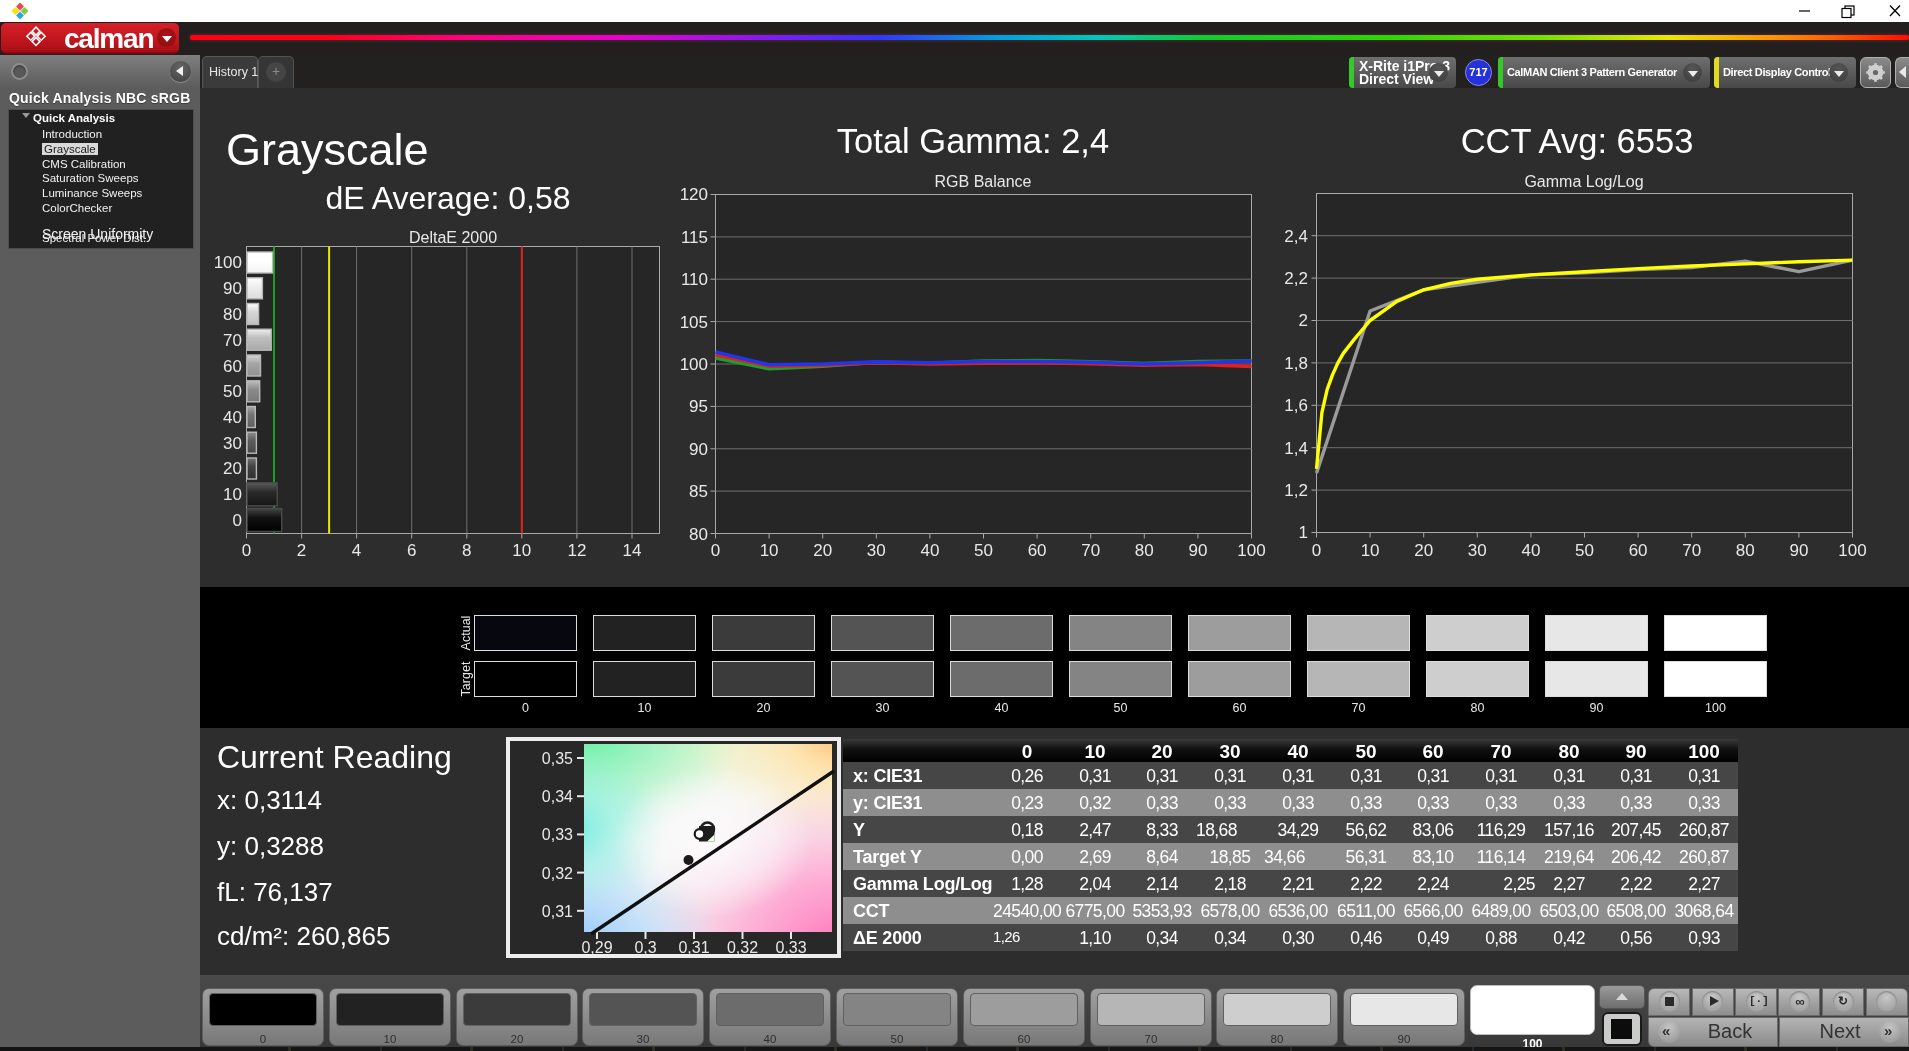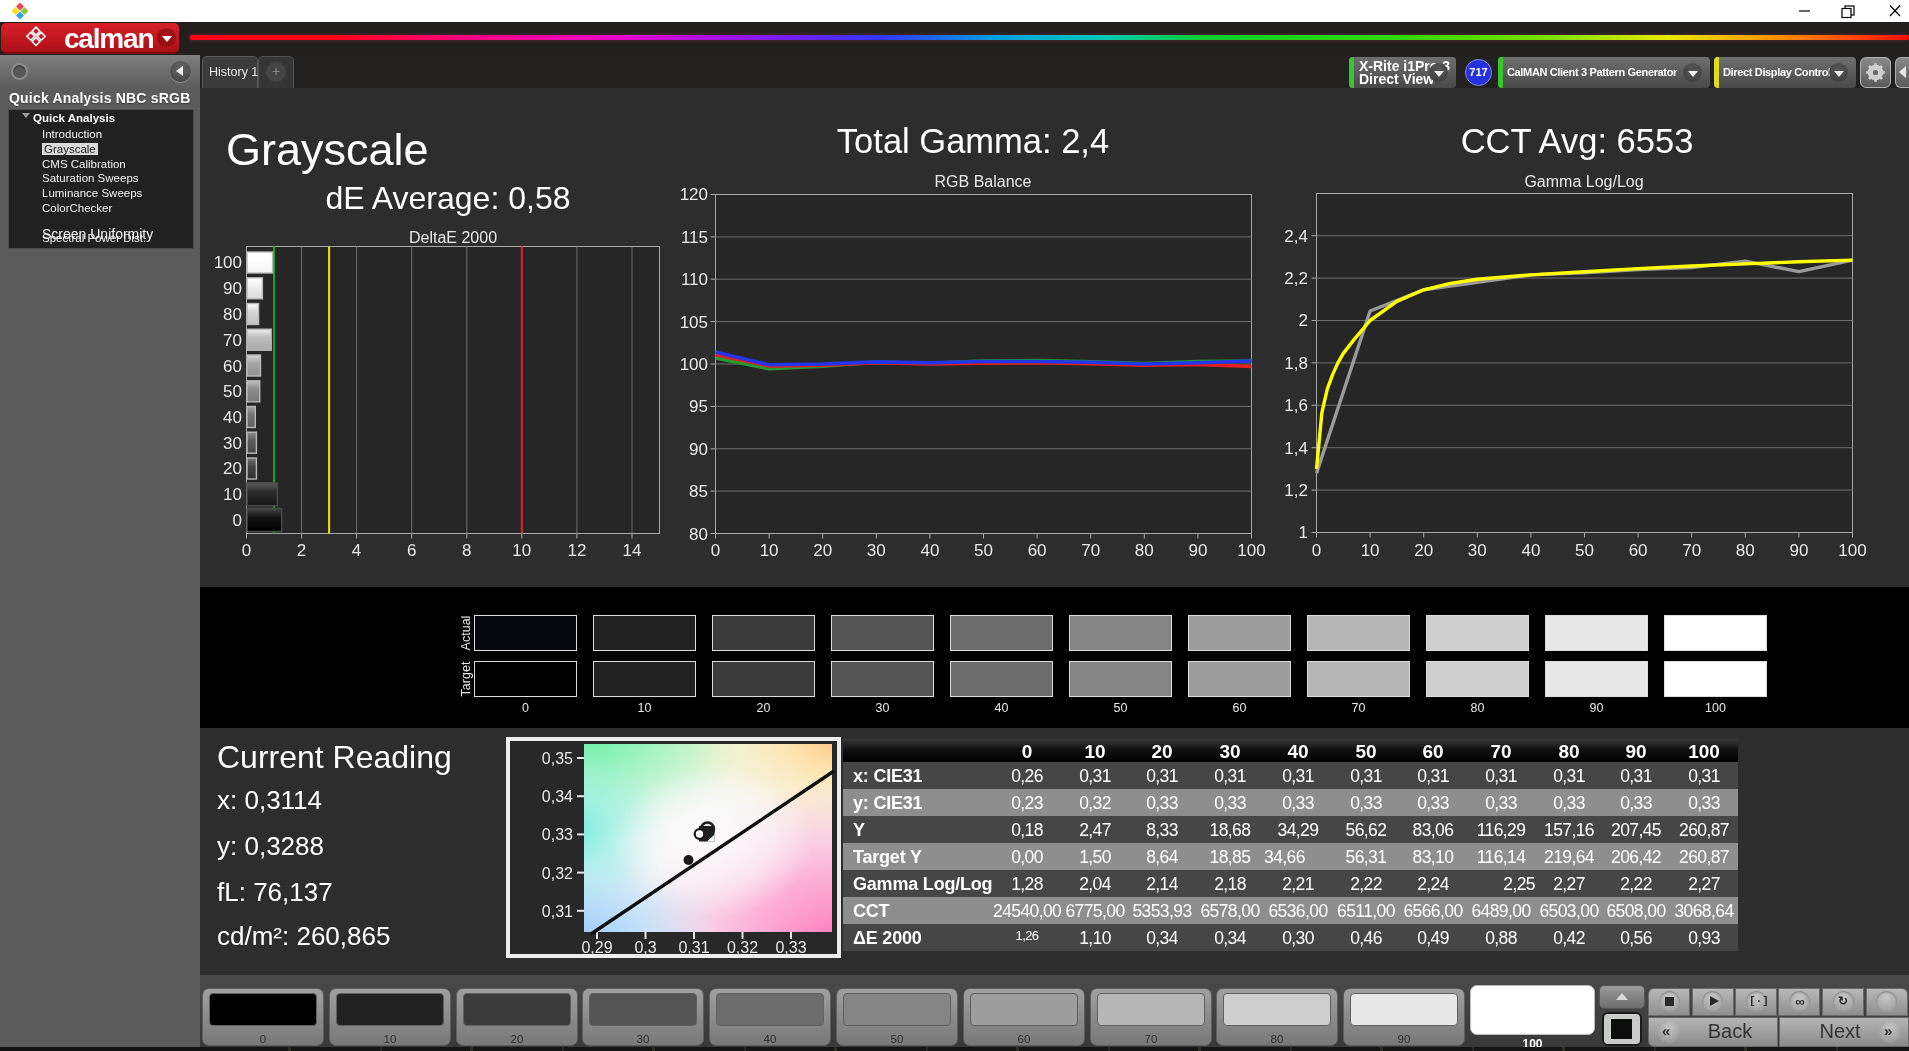--- a/index.html
+++ b/index.html
@@ -432,32 +432,32 @@
     <div class="abs" style="left:1399px;top:793px;width:68px;text-align:center;font-size:17.5px;color:#fff;letter-spacing:-0.6px;white-space:nowrap">0,33</div>
     <div class="abs" style="left:1467px;top:793px;width:68px;text-align:center;font-size:17.5px;color:#fff;letter-spacing:-0.6px;white-space:nowrap">0,33</div>
     <div class="abs" style="left:1535px;top:793px;width:68px;text-align:center;font-size:17.5px;color:#fff;letter-spacing:-0.6px;white-space:nowrap">0,33</div>
     <div class="abs" style="left:1602px;top:793px;width:68px;text-align:center;font-size:17.5px;color:#fff;letter-spacing:-0.6px;white-space:nowrap">0,33</div>
     <div class="abs" style="left:1670px;top:793px;width:68px;text-align:center;font-size:17.5px;color:#fff;letter-spacing:-0.6px;white-space:nowrap">0,33</div>
     <div class="abs" style="left:843px;top:816px;width:895px;height:27px;background:#464646"></div>
     <div class="abs" style="left:853px;top:820px;font-size:18px;font-weight:bold;color:#fff;letter-spacing:-0.2px">Y</div>
     <div class="abs" style="left:993px;top:820px;width:68px;text-align:center;font-size:17.5px;color:#fff;letter-spacing:-0.6px;white-space:nowrap">0,18</div>
     <div class="abs" style="left:1061px;top:820px;width:68px;text-align:center;font-size:17.5px;color:#fff;letter-spacing:-0.6px;white-space:nowrap">2,47</div>
     <div class="abs" style="left:1128px;top:820px;width:68px;text-align:center;font-size:17.5px;color:#fff;letter-spacing:-0.6px;white-space:nowrap">8,33</div>
-    <div class="abs" style="left:1196px;top:820px;width:68px;text-align:center;font-size:17.5px;color:#fff;letter-spacing:-0.6px;white-space:nowrap">18,68</div>
+    <div class="abs" style="left:1196px;top:820px;width:68px;font-size:17.5px;color:#fff;letter-spacing:-0.6px;white-space:nowrap">18,68</div>
     <div class="abs" style="left:1264px;top:820px;width:68px;text-align:center;font-size:17.5px;color:#fff;letter-spacing:-0.6px;white-space:nowrap">34,29</div>
     <div class="abs" style="left:1332px;top:820px;width:68px;text-align:center;font-size:17.5px;color:#fff;letter-spacing:-0.6px;white-space:nowrap">56,62</div>
     <div class="abs" style="left:1399px;top:820px;width:68px;text-align:center;font-size:17.5px;color:#fff;letter-spacing:-0.6px;white-space:nowrap">83,06</div>
     <div class="abs" style="left:1467px;top:820px;width:68px;text-align:center;font-size:17.5px;color:#fff;letter-spacing:-0.6px;white-space:nowrap">116,29</div>
     <div class="abs" style="left:1535px;top:820px;width:68px;text-align:center;font-size:17.5px;color:#fff;letter-spacing:-0.6px;white-space:nowrap">157,16</div>
     <div class="abs" style="left:1602px;top:820px;width:68px;text-align:center;font-size:17.5px;color:#fff;letter-spacing:-0.6px;white-space:nowrap">207,45</div>
     <div class="abs" style="left:1670px;top:820px;width:68px;text-align:center;font-size:17.5px;color:#fff;letter-spacing:-0.6px;white-space:nowrap">260,87</div>
     <div class="abs" style="left:843px;top:843px;width:895px;height:27px;background:#8e8e8e"></div>
     <div class="abs" style="left:853px;top:847px;font-size:18px;font-weight:bold;color:#fff;letter-spacing:-0.2px">Target Y</div>
     <div class="abs" style="left:993px;top:847px;width:68px;text-align:center;font-size:17.5px;color:#fff;letter-spacing:-0.6px;white-space:nowrap">0,00</div>
-    <div class="abs" style="left:1061px;top:847px;width:68px;text-align:center;font-size:17.5px;color:#fff;letter-spacing:-0.6px;white-space:nowrap">1,50</div>
+    <div class="abs" style="left:1061px;top:847px;width:68px;text-align:center;font-size:17.5px;color:#fff;letter-spacing:-0.6px;white-space:nowrap">2,69</div>
     <div class="abs" style="left:1128px;top:847px;width:68px;text-align:center;font-size:17.5px;color:#fff;letter-spacing:-0.6px;white-space:nowrap">8,64</div>
     <div class="abs" style="left:1196px;top:847px;width:68px;text-align:center;font-size:17.5px;color:#fff;letter-spacing:-0.6px;white-space:nowrap">18,85</div>
     <div class="abs" style="left:1264px;top:847px;width:68px;font-size:17.5px;color:#fff;letter-spacing:-0.6px;white-space:nowrap">34,66</div>
     <div class="abs" style="left:1332px;top:847px;width:68px;text-align:center;font-size:17.5px;color:#fff;letter-spacing:-0.6px;white-space:nowrap">56,31</div>
     <div class="abs" style="left:1399px;top:847px;width:68px;text-align:center;font-size:17.5px;color:#fff;letter-spacing:-0.6px;white-space:nowrap">83,10</div>
     <div class="abs" style="left:1467px;top:847px;width:68px;text-align:center;font-size:17.5px;color:#fff;letter-spacing:-0.6px;white-space:nowrap">116,14</div>
     <div class="abs" style="left:1535px;top:847px;width:68px;text-align:center;font-size:17.5px;color:#fff;letter-spacing:-0.6px;white-space:nowrap">219,64</div>
     <div class="abs" style="left:1602px;top:847px;width:68px;text-align:center;font-size:17.5px;color:#fff;letter-spacing:-0.6px;white-space:nowrap">206,42</div>
     <div class="abs" style="left:1670px;top:847px;width:68px;text-align:center;font-size:17.5px;color:#fff;letter-spacing:-0.6px;white-space:nowrap">260,87</div>
     <div class="abs" style="left:843px;top:870px;width:895px;height:27px;background:#464646"></div>
@@ -481,21 +481,21 @@
     <div class="abs" style="left:1196px;top:901px;width:68px;text-align:center;font-size:17.5px;color:#fff;letter-spacing:-0.6px;white-space:nowrap">6578,00</div>
     <div class="abs" style="left:1264px;top:901px;width:68px;text-align:center;font-size:17.5px;color:#fff;letter-spacing:-0.6px;white-space:nowrap">6536,00</div>
     <div class="abs" style="left:1332px;top:901px;width:68px;text-align:center;font-size:17.5px;color:#fff;letter-spacing:-0.6px;white-space:nowrap">6511,00</div>
     <div class="abs" style="left:1399px;top:901px;width:68px;text-align:center;font-size:17.5px;color:#fff;letter-spacing:-0.6px;white-space:nowrap">6566,00</div>
     <div class="abs" style="left:1467px;top:901px;width:68px;text-align:center;font-size:17.5px;color:#fff;letter-spacing:-0.6px;white-space:nowrap">6489,00</div>
     <div class="abs" style="left:1535px;top:901px;width:68px;text-align:center;font-size:17.5px;color:#fff;letter-spacing:-0.6px;white-space:nowrap">6503,00</div>
     <div class="abs" style="left:1602px;top:901px;width:68px;text-align:center;font-size:17.5px;color:#fff;letter-spacing:-0.6px;white-space:nowrap">6508,00</div>
     <div class="abs" style="left:1670px;top:901px;width:68px;text-align:center;font-size:17.5px;color:#fff;letter-spacing:-0.6px;white-space:nowrap">3068,64</div>
     <div class="abs" style="left:843px;top:924px;width:895px;height:27px;background:#464646"></div>
     <div class="abs" style="left:853px;top:928px;font-size:18px;font-weight:bold;color:#fff;letter-spacing:-0.2px">ΔE 2000</div>
-    <div class="abs" style="left:993px;top:928px;width:68px;text-align:center;font-size:13px;color:#fff;letter-spacing:-0.6px;white-space:nowrap">1,26</div>
+    <div class="abs" style="left:993px;top:928px;width:68px;font-size:15px;color:#fff;letter-spacing:-0.6px;white-space:nowrap">1,26</div>
     <div class="abs" style="left:1061px;top:928px;width:68px;text-align:center;font-size:17.5px;color:#fff;letter-spacing:-0.6px;white-space:nowrap">1,10</div>
     <div class="abs" style="left:1128px;top:928px;width:68px;text-align:center;font-size:17.5px;color:#fff;letter-spacing:-0.6px;white-space:nowrap">0,34</div>
     <div class="abs" style="left:1196px;top:928px;width:68px;text-align:center;font-size:17.5px;color:#fff;letter-spacing:-0.6px;white-space:nowrap">0,34</div>
     <div class="abs" style="left:1264px;top:928px;width:68px;text-align:center;font-size:17.5px;color:#fff;letter-spacing:-0.6px;white-space:nowrap">0,30</div>
     <div class="abs" style="left:1332px;top:928px;width:68px;text-align:center;font-size:17.5px;color:#fff;letter-spacing:-0.6px;white-space:nowrap">0,46</div>
     <div class="abs" style="left:1399px;top:928px;width:68px;text-align:center;font-size:17.5px;color:#fff;letter-spacing:-0.6px;white-space:nowrap">0,49</div>
     <div class="abs" style="left:1467px;top:928px;width:68px;text-align:center;font-size:17.5px;color:#fff;letter-spacing:-0.6px;white-space:nowrap">0,88</div>
     <div class="abs" style="left:1535px;top:928px;width:68px;text-align:center;font-size:17.5px;color:#fff;letter-spacing:-0.6px;white-space:nowrap">0,42</div>
     <div class="abs" style="left:1602px;top:928px;width:68px;text-align:center;font-size:17.5px;color:#fff;letter-spacing:-0.6px;white-space:nowrap">0,56</div>
     <div class="abs" style="left:1670px;top:928px;width:68px;text-align:center;font-size:17.5px;color:#fff;letter-spacing:-0.6px;white-space:nowrap">0,93</div>

